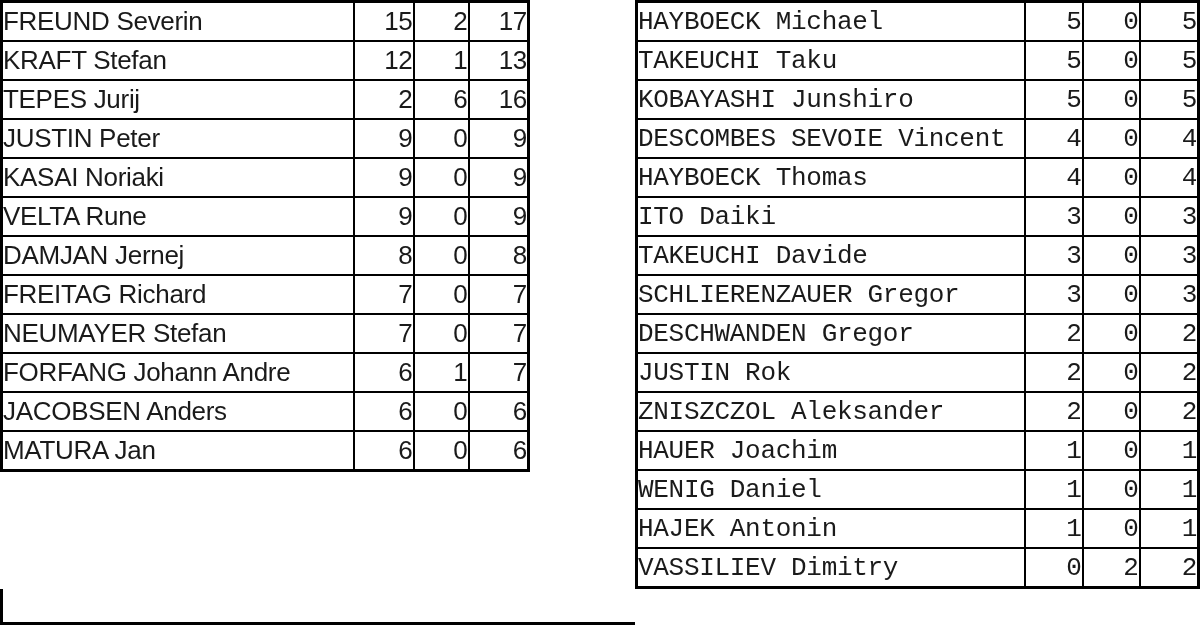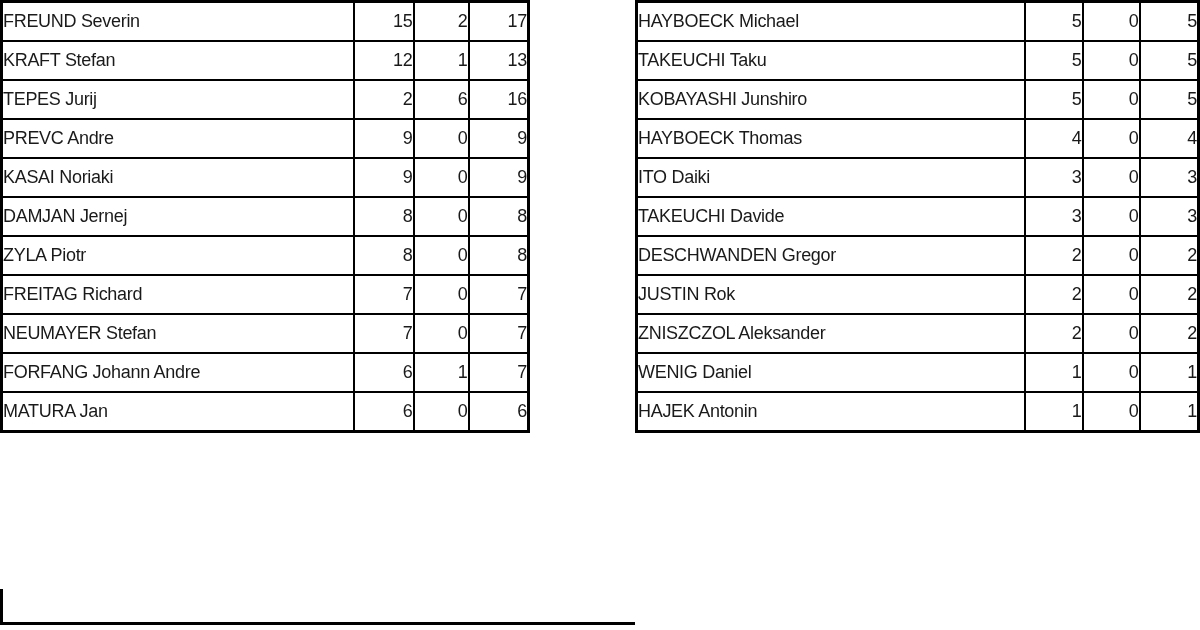--- a/index.html
+++ b/index.html
@@ -7,37 +7,37 @@
     position: relative;
     width: 1200px;
     height: 630px;
     background: #ffffff;
     font-family: "Liberation Sans", "DejaVu Sans", sans-serif;
     color: #1a1a1a;
   }
   table.standings {
     border-collapse: collapse;
     table-layout: fixed;
-    font-size: 18px;
+    font-size: 26px;
     letter-spacing: -0.3px;
     color: #1a1a1a;
   }
   table.standings td {
     border: 2px solid #000000;
     height: 37px;
     padding: 0;
     overflow: hidden;
     white-space: nowrap;
     vertical-align: middle;
   }
   table.standings { border: 3px solid #000000; }
   td.n { text-align: left;  padding-left: 7px; padding-right: 4px; }
   td.v { text-align: right; padding-right: 7px; padding-left: 2px; }
   #left-table  { position: absolute; left: 0px;   top: 0px; width: 527px; }
-  #right-table { position: absolute; left: 635px; top: 0px; width: 562px; }
+  #right-table { position: absolute; left: 635px; top: 0px; width: 562px; font-family: Liberation Mono, monospace; }
   #left-footer {
     position: absolute;
     left: 0px;
     top: 589px;
     width: 632px;
     height: 33px;
     border-left: 3px solid #000000;
     border-bottom: 3px solid #000000;
     background: #ffffff;
   }
@@ -67,60 +67,66 @@
           <td class="v">1</td>
           <td class="v">13</td>
         </tr>
       <tr>
           <td class="n">TEPES Jurij</td>
           <td class="v">2</td>
           <td class="v">6</td>
           <td class="v">16</td>
         </tr>
       <tr>
-          <td class="n">PREVC Andre</td>
+          <td class="n">JUSTIN Peter</td>
           <td class="v">9</td>
           <td class="v">0</td>
           <td class="v">9</td>
         </tr>
       <tr>
           <td class="n">KASAI Noriaki</td>
+          <td class="v">9</td>
+          <td class="v">0</td>
+          <td class="v">9</td>
+        </tr>
+      <tr>
+          <td class="n">VELTA Rune</td>
           <td class="v">9</td>
           <td class="v">0</td>
           <td class="v">9</td>
         </tr>
       <tr>
           <td class="n">DAMJAN Jernej</td>
           <td class="v">8</td>
           <td class="v">0</td>
           <td class="v">8</td>
         </tr>
       <tr>
-          <td class="n">ZYLA Piotr</td>
-          <td class="v">8</td>
-          <td class="v">0</td>
-          <td class="v">8</td>
-        </tr>
-      <tr>
           <td class="n">FREITAG Richard</td>
           <td class="v">7</td>
           <td class="v">0</td>
           <td class="v">7</td>
         </tr>
       <tr>
           <td class="n">NEUMAYER Stefan</td>
           <td class="v">7</td>
           <td class="v">0</td>
           <td class="v">7</td>
         </tr>
       <tr>
           <td class="n">FORFANG Johann Andre</td>
           <td class="v">6</td>
           <td class="v">1</td>
           <td class="v">7</td>
+        </tr>
+      <tr>
+          <td class="n">JACOBSEN Anders</td>
+          <td class="v">6</td>
+          <td class="v">0</td>
+          <td class="v">6</td>
         </tr>
       <tr>
           <td class="n">MATURA Jan</td>
           <td class="v">6</td>
           <td class="v">0</td>
           <td class="v">6</td>
         </tr>
     </tbody>
   </table>
 
@@ -146,63 +152,87 @@
           <td class="v">0</td>
           <td class="v">5</td>
         </tr>
       <tr>
           <td class="n">KOBAYASHI Junshiro</td>
           <td class="v">5</td>
           <td class="v">0</td>
           <td class="v">5</td>
         </tr>
       <tr>
+          <td class="n">DESCOMBES SEVOIE Vincent</td>
+          <td class="v">4</td>
+          <td class="v">0</td>
+          <td class="v">4</td>
+        </tr>
+      <tr>
           <td class="n">HAYBOECK Thomas</td>
           <td class="v">4</td>
           <td class="v">0</td>
           <td class="v">4</td>
         </tr>
       <tr>
           <td class="n">ITO Daiki</td>
           <td class="v">3</td>
           <td class="v">0</td>
           <td class="v">3</td>
         </tr>
       <tr>
           <td class="n">TAKEUCHI Davide</td>
           <td class="v">3</td>
           <td class="v">0</td>
           <td class="v">3</td>
         </tr>
       <tr>
+          <td class="n">SCHLIERENZAUER Gregor</td>
+          <td class="v">3</td>
+          <td class="v">0</td>
+          <td class="v">3</td>
+        </tr>
+      <tr>
           <td class="n">DESCHWANDEN Gregor</td>
           <td class="v">2</td>
           <td class="v">0</td>
           <td class="v">2</td>
         </tr>
       <tr>
           <td class="n">JUSTIN Rok</td>
           <td class="v">2</td>
           <td class="v">0</td>
           <td class="v">2</td>
         </tr>
       <tr>
           <td class="n">ZNISZCZOL Aleksander</td>
           <td class="v">2</td>
           <td class="v">0</td>
           <td class="v">2</td>
         </tr>
       <tr>
+          <td class="n">HAUER Joachim</td>
+          <td class="v">1</td>
+          <td class="v">0</td>
+          <td class="v">1</td>
+        </tr>
+      <tr>
           <td class="n">WENIG Daniel</td>
           <td class="v">1</td>
           <td class="v">0</td>
           <td class="v">1</td>
         </tr>
       <tr>
           <td class="n">HAJEK Antonin</td>
           <td class="v">1</td>
           <td class="v">0</td>
           <td class="v">1</td>
+        </tr>
+      <tr>
+          <td class="n">VASSILIEV Dimitry</td>
+          <td class="v">0</td>
+          <td class="v">2</td>
+          <td class="v">2</td>
         </tr>
     </tbody>
   </table>
 
 </div>
 
 </body></html>

